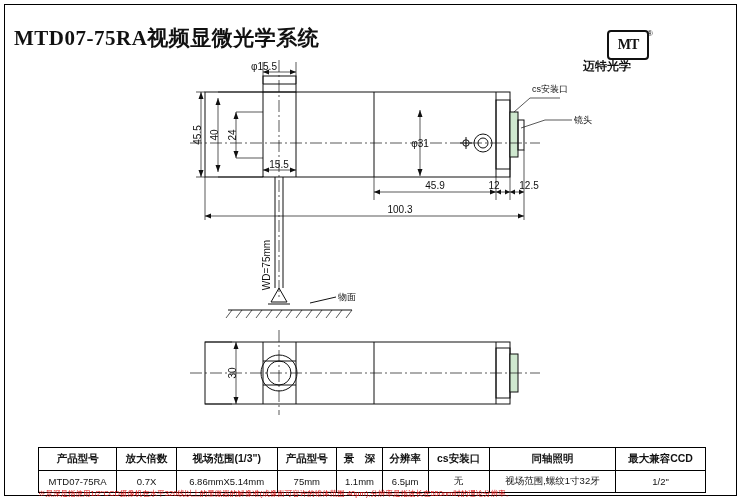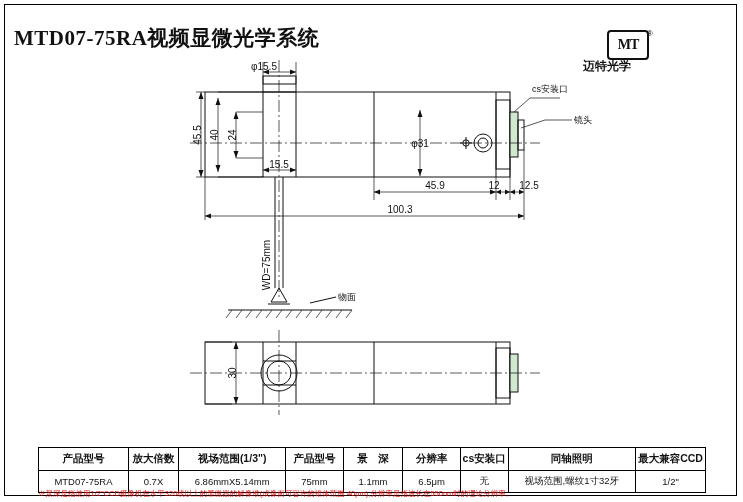--- a/index.html
+++ b/index.html
@@ -49,21 +49,21 @@
     border-collapse:collapse;
   }
   .spec-table td{
     border:1px solid #000;
     text-align:center;
     font-size:10px;
     padding:3px 1px;
     font-family:"Liberation Sans", sans-serif;
   }
   .spec-table tr.head td{font-weight:700;font-size:10.5px;padding:4px 1px;}
-  .spec-table tr.vals td{font-size:9.5px;padding:4px 14px;}
+  .spec-table tr.vals td{font-size:9.5px;padding:4px 0;}
   .note{
     position:absolute;left:38px;top:489px;width:690px;
     font-size:7.5px;color:#d11;letter-spacing:0;
     font-family:"Liberation Sans", sans-serif;
     white-space:nowrap;
   }
 </style>
 </head>
 <body>
 

